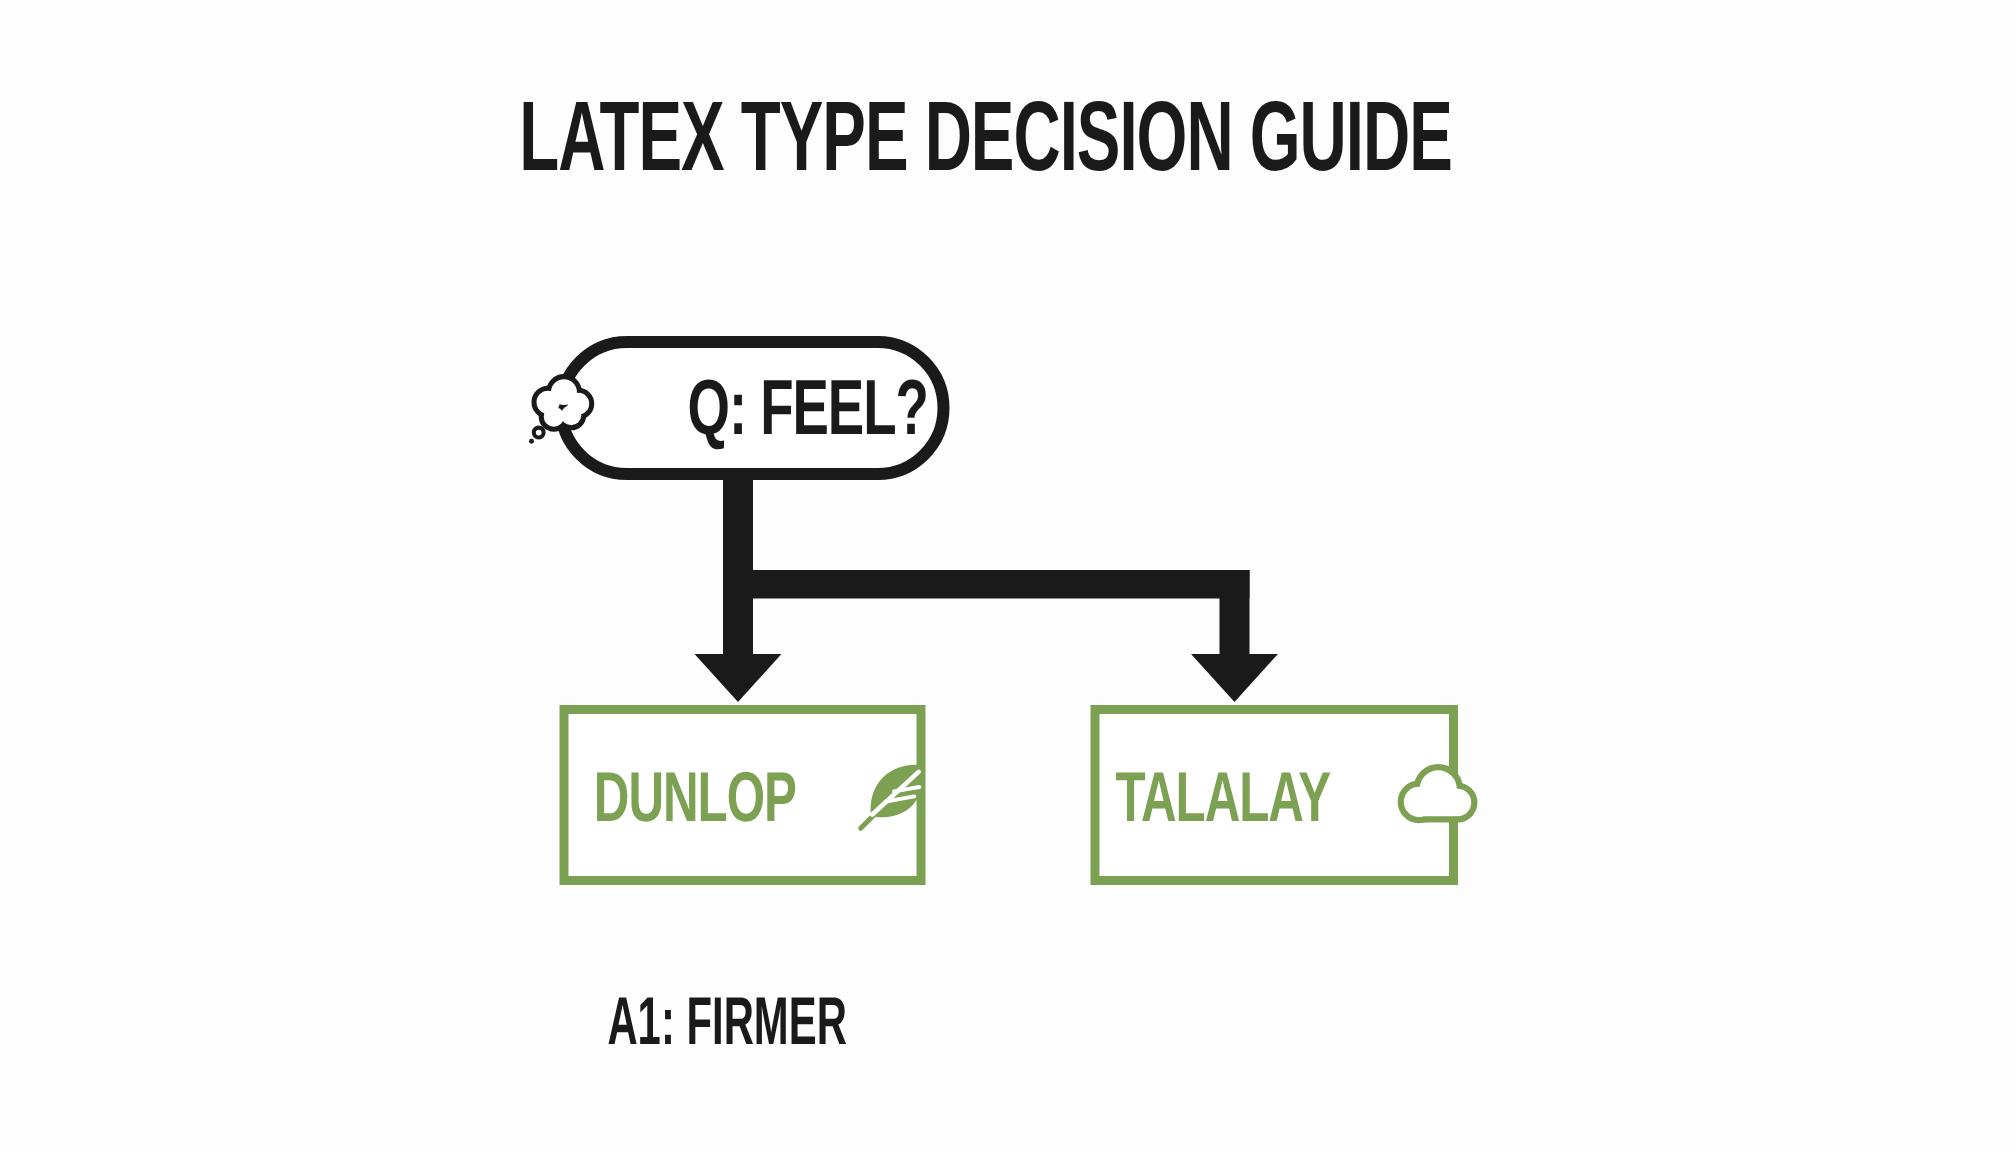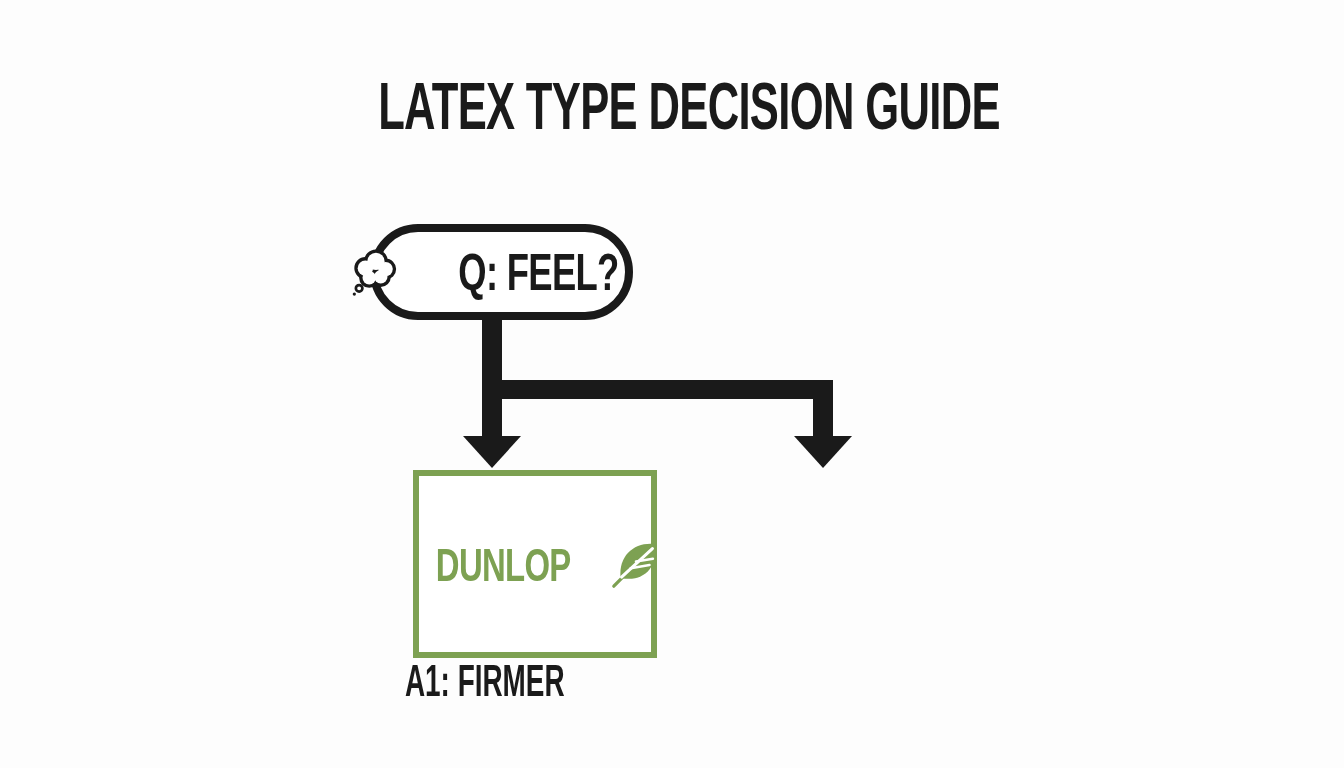--- a/index.html
+++ b/index.html
@@ -16,24 +16,24 @@
     position:relative;
     width:1344px; height:768px;
     background:var(--background);
     overflow:hidden;
   }
 
   .cx{ display:inline-block; transform:scaleX(0.66); transform-origin:center; white-space:nowrap; }
   .cx-wide{ display:inline-block; transform:scaleX(0.70); transform-origin:center; white-space:nowrap; }
 
   .title{
-    position:absolute; top:57px; left:689px;
+    position:absolute; top:57px; left:657px;
     transform:translateX(-50%);
     font-size:66px; line-height:1; font-weight:700;
-    color:var(--ink); letter-spacing:-1px; white-space:nowrap;margin-top:16px;
+    color:var(--ink); letter-spacing:-1px; white-space:nowrap;
   }
 
   
   .pill{
     position:absolute; left:370px; top:224px;
     width:263px; height:96px;
     background:var(--box-fill);
     border:8px solid var(--ink);
     border-radius:48px;
     display:flex; align-items:center; justify-content:center; gap:24px;
@@ -51,24 +51,24 @@
     position:absolute; width:0; height:0;
     border-left:29px solid transparent;
     border-right:29px solid transparent;
     border-top:32px solid var(--ink);
   }
   .ah-left{ left:463px; top:436px; }
   .ah-right{ left:794px; top:436px; }
 
   
   .box{
-    position:absolute; top:470px; height:188px;
+    position:absolute; top:470px; height:120px;
     background:var(--box-fill);
     border:6px solid var(--green);
-    display:flex; align-items:center; justify-content:center; gap:10px;margin-left:40px;
+    display:flex; align-items:center; justify-content:center; gap:10px;
   }
   .box-dunlop{ left:373px; width:244px; }
   .box-talalay{ left:727px; width:245px; }
   .box-label{
     font-size:47px; line-height:1; font-weight:700;
     color:var(--green); letter-spacing:-1px;
   }
   .icon{ display:inline-flex; align-items:center; justify-content:center; }
 
   
@@ -136,16 +136,35 @@
       <svg viewBox="0 0 56 56" width="54" height="54" aria-hidden="true">
         <path class="leaf-stem" d="M5 51 C11 45 16 40 20 36"></path>
         <path class="leaf-body" d="M48.5 7.5 C28 4.5 9.5 18 12 42.5 C36 47.5 51 31 48.5 7.5 Z"></path>
         <path class="leaf-vein" d="M13 41.5 L45 12" stroke-width="3.2"></path>
         <path class="leaf-vein" d="M22.5 32.5 L42 29" stroke-width="2.7"></path>
         <path class="leaf-vein" d="M28 25.5 L45.5 22.5" stroke-width="2.7"></path>
       </svg>
     </span>
   </div>
 
+  <div class="box box-talalay">
+    <span class="box-label"><span class="cx-wide">TALALAY</span></span>
+    <span class="icon">
+      <svg viewBox="0 0 62 48" width="58" height="44" aria-hidden="true">
+        <g class="cl-outline">
+          <circle cx="19" cy="29" r="11"></circle>
+          <circle cx="33" cy="19.5" r="13.5"></circle>
+          <circle cx="47" cy="29.5" r="10"></circle>
+          <rect x="15" y="26" width="36" height="13.5" rx="6"></rect>
+        </g>
+        <g class="cl-fill">
+          <circle cx="19" cy="29" r="11"></circle>
+          <circle cx="33" cy="19.5" r="13.5"></circle>
+          <circle cx="47" cy="29.5" r="10"></circle>
+          <rect x="15" y="26" width="36" height="13.5" rx="6"></rect>
+        </g>
+      </svg>
+    </span>
+  </div>
 
   <div class="answer answer-1"><span class="cx">A1: FIRMER</span></div>
 
 </div>
 
 </body></html>

